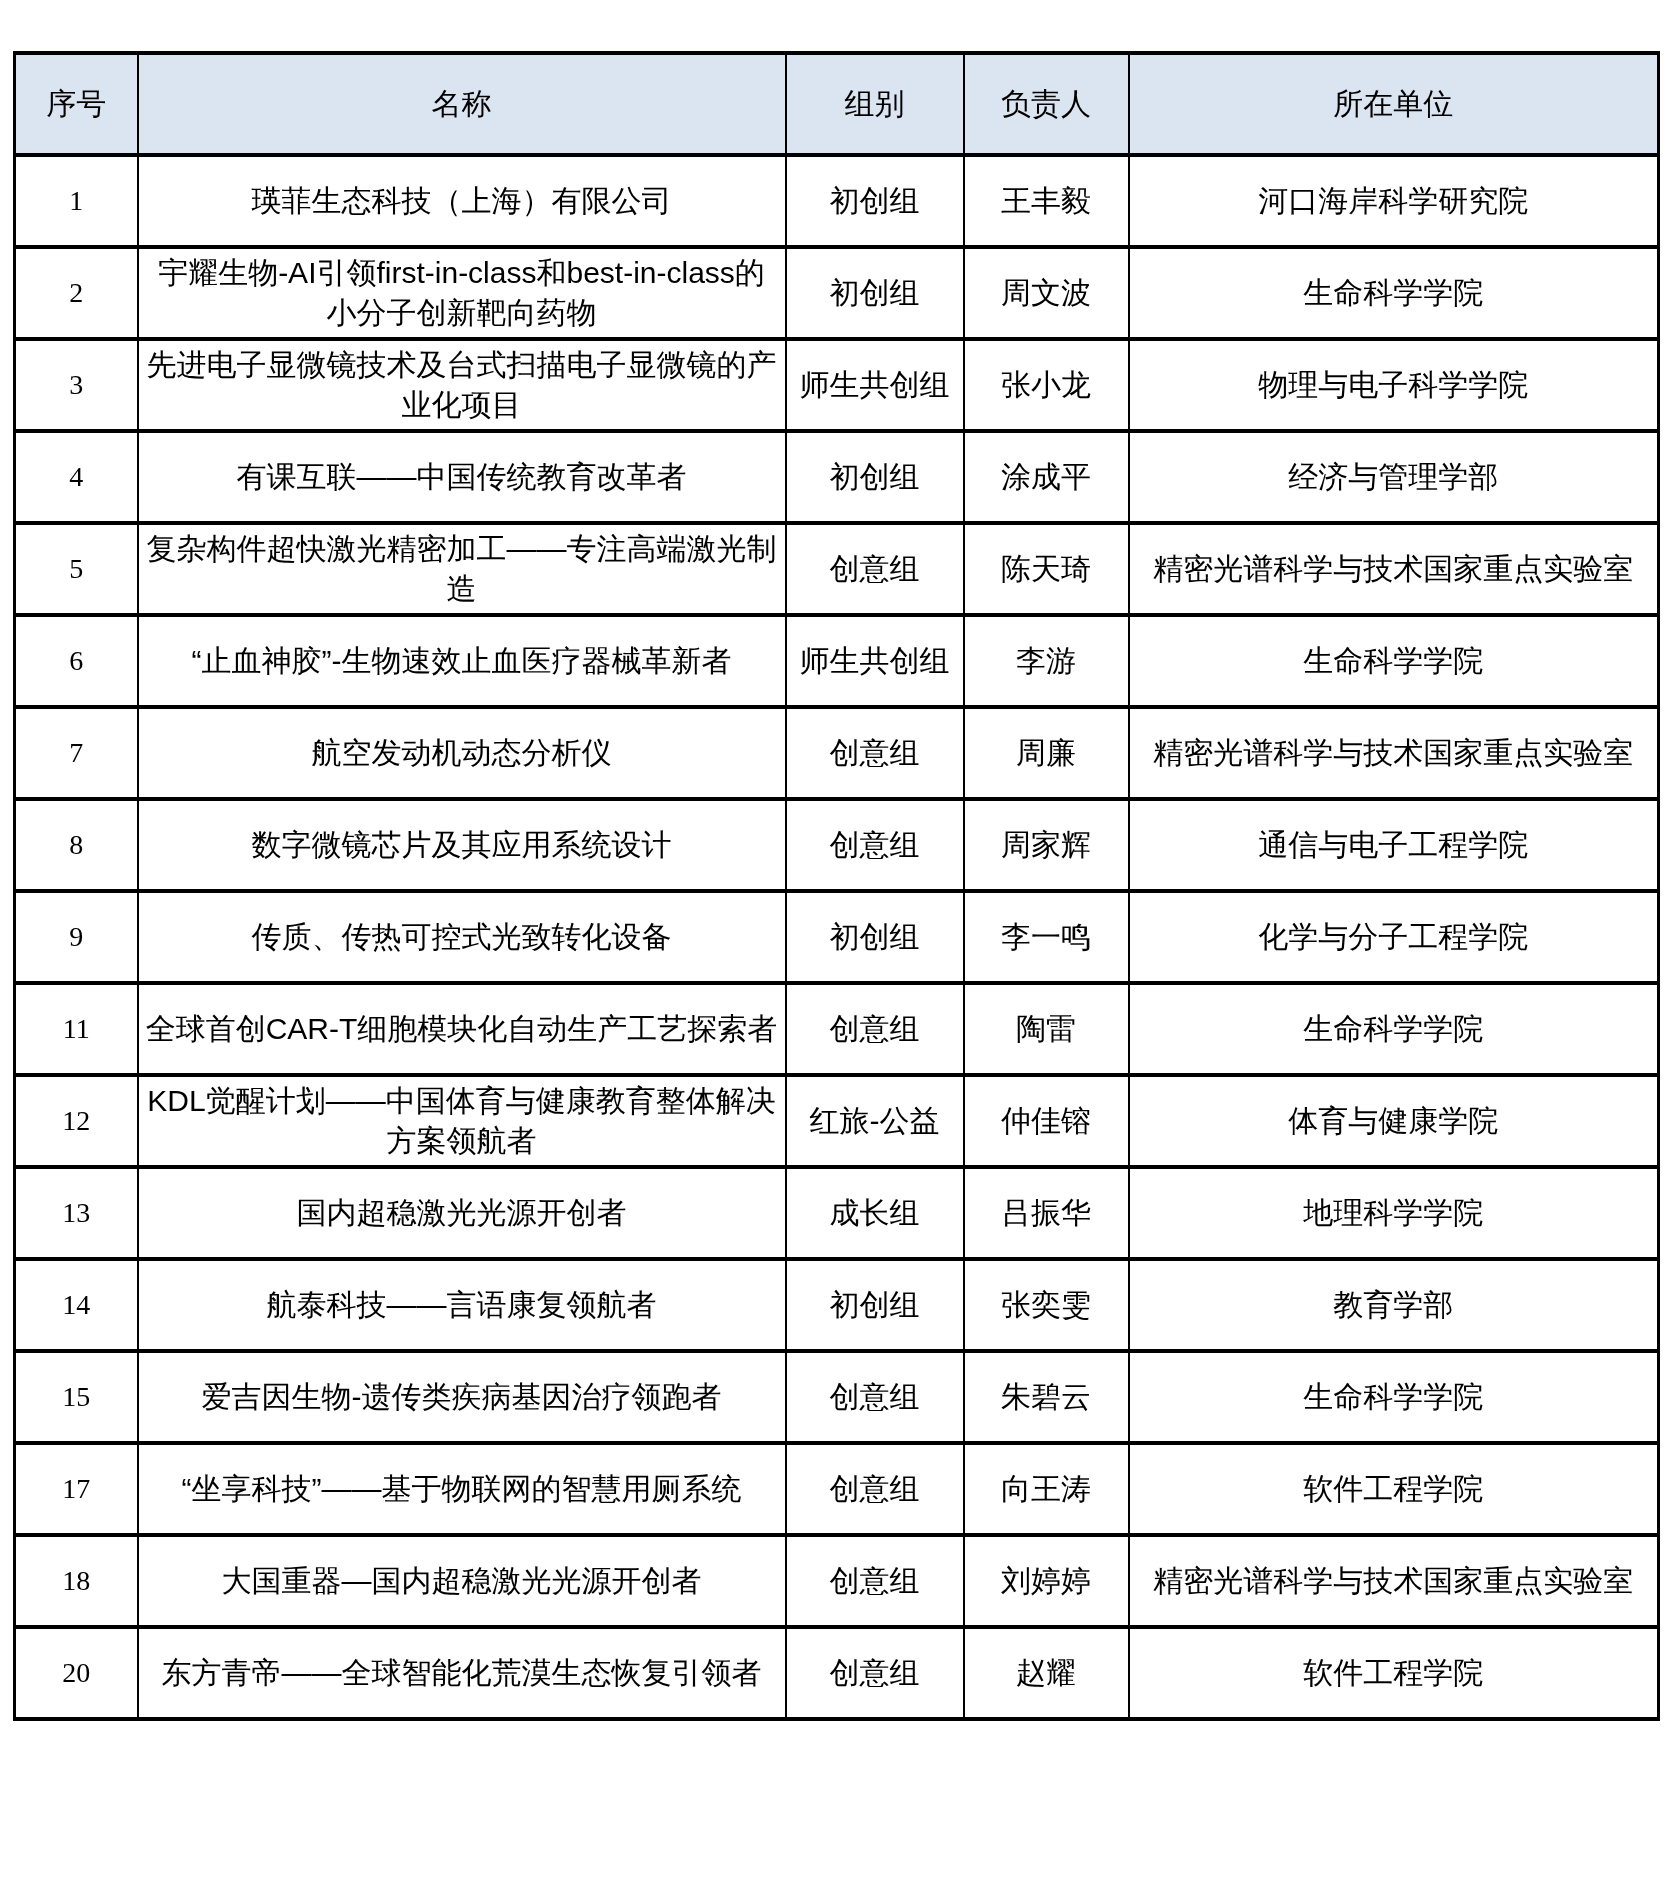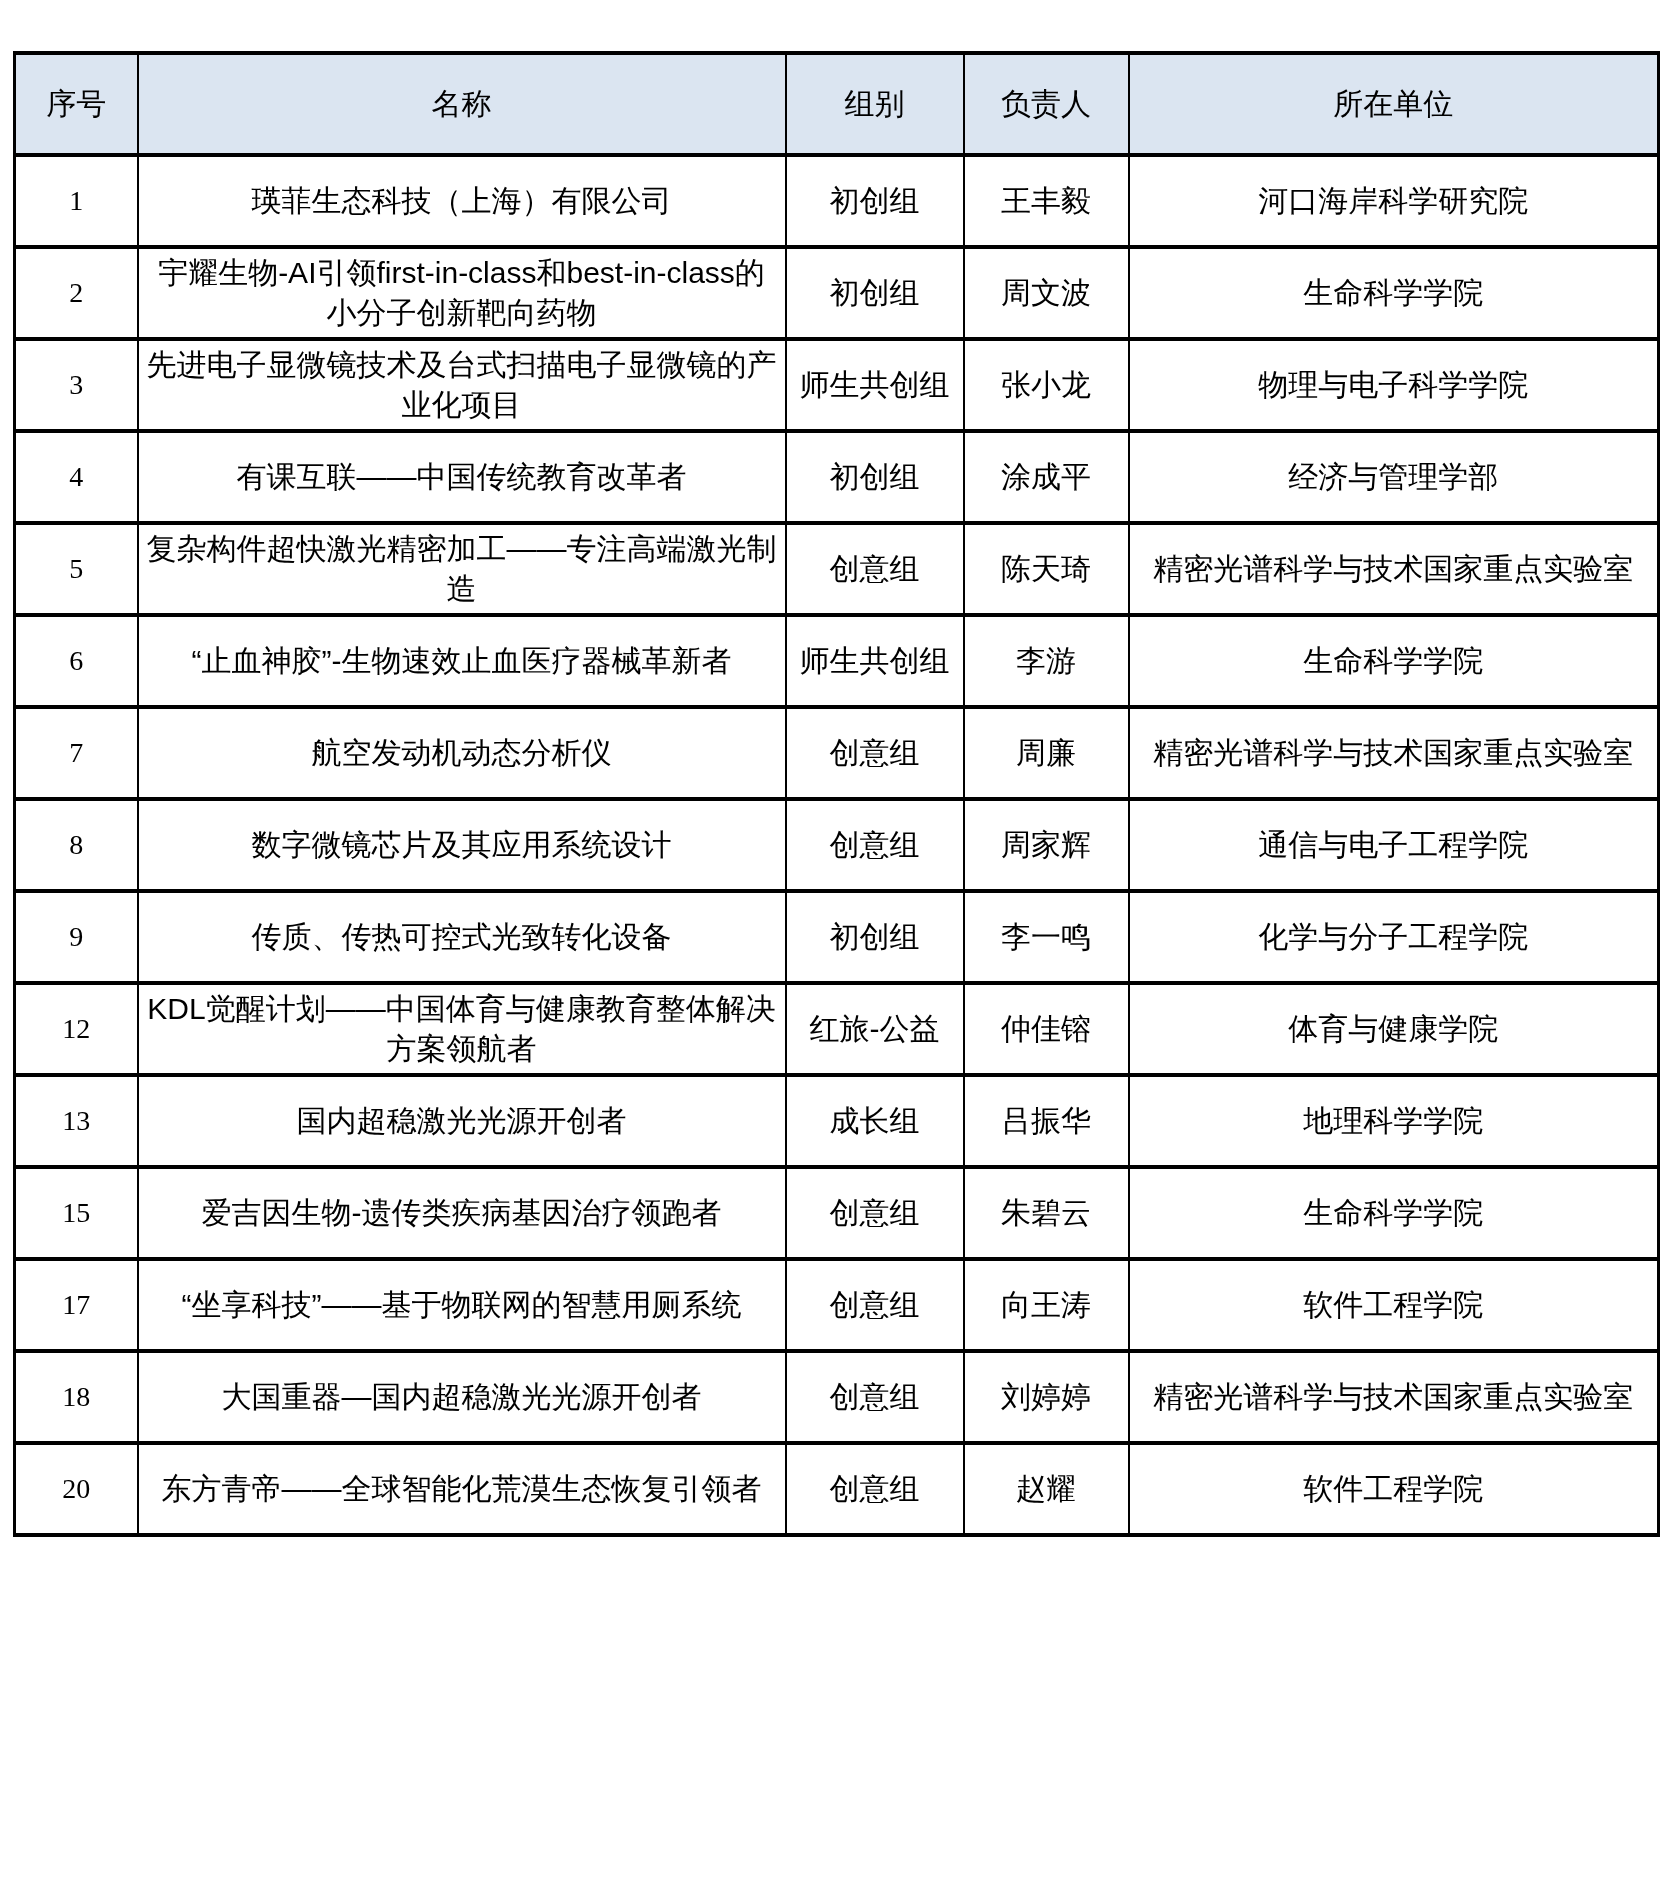--- a/index.html
+++ b/index.html
@@ -145,37 +145,51 @@
 
   <tr>
     <td class="cell-no">9</td>
     <td class="cell-name">传质、传热可控式光致转化设备</td>
     <td class="cell-group">初创组</td>
     <td class="cell-leader">李一鸣</td>
     <td class="cell-unit">化学与分子工程学院</td>
   </tr>
 
 
+  <tr>
+    <td class="cell-no">11</td>
+    <td class="cell-name">全球首创CAR-T细胞模块化自动生产工艺探索者</td>
+    <td class="cell-group">创意组</td>
+    <td class="cell-leader">陶雷</td>
+    <td class="cell-unit">生命科学学院</td>
+  </tr>
 
   <tr>
     <td class="cell-no">12</td>
     <td class="cell-name">KDL觉醒计划——中国体育与健康教育整体解决方案领航者</td>
     <td class="cell-group">红旅-公益</td>
     <td class="cell-leader">仲佳镕</td>
     <td class="cell-unit">体育与健康学院</td>
   </tr>
 
   <tr>
     <td class="cell-no">13</td>
     <td class="cell-name">国内超稳激光光源开创者</td>
     <td class="cell-group">成长组</td>
     <td class="cell-leader">吕振华</td>
     <td class="cell-unit">地理科学学院</td>
   </tr>
 
+  <tr>
+    <td class="cell-no">14</td>
+    <td class="cell-name">航泰科技——言语康复领航者</td>
+    <td class="cell-group">初创组</td>
+    <td class="cell-leader">张奕雯</td>
+    <td class="cell-unit">教育学部</td>
+  </tr>
 
   <tr>
     <td class="cell-no">15</td>
     <td class="cell-name">爱吉因生物-遗传类疾病基因治疗领跑者</td>
     <td class="cell-group">创意组</td>
     <td class="cell-leader">朱碧云</td>
     <td class="cell-unit">生命科学学院</td>
   </tr>
 
 

